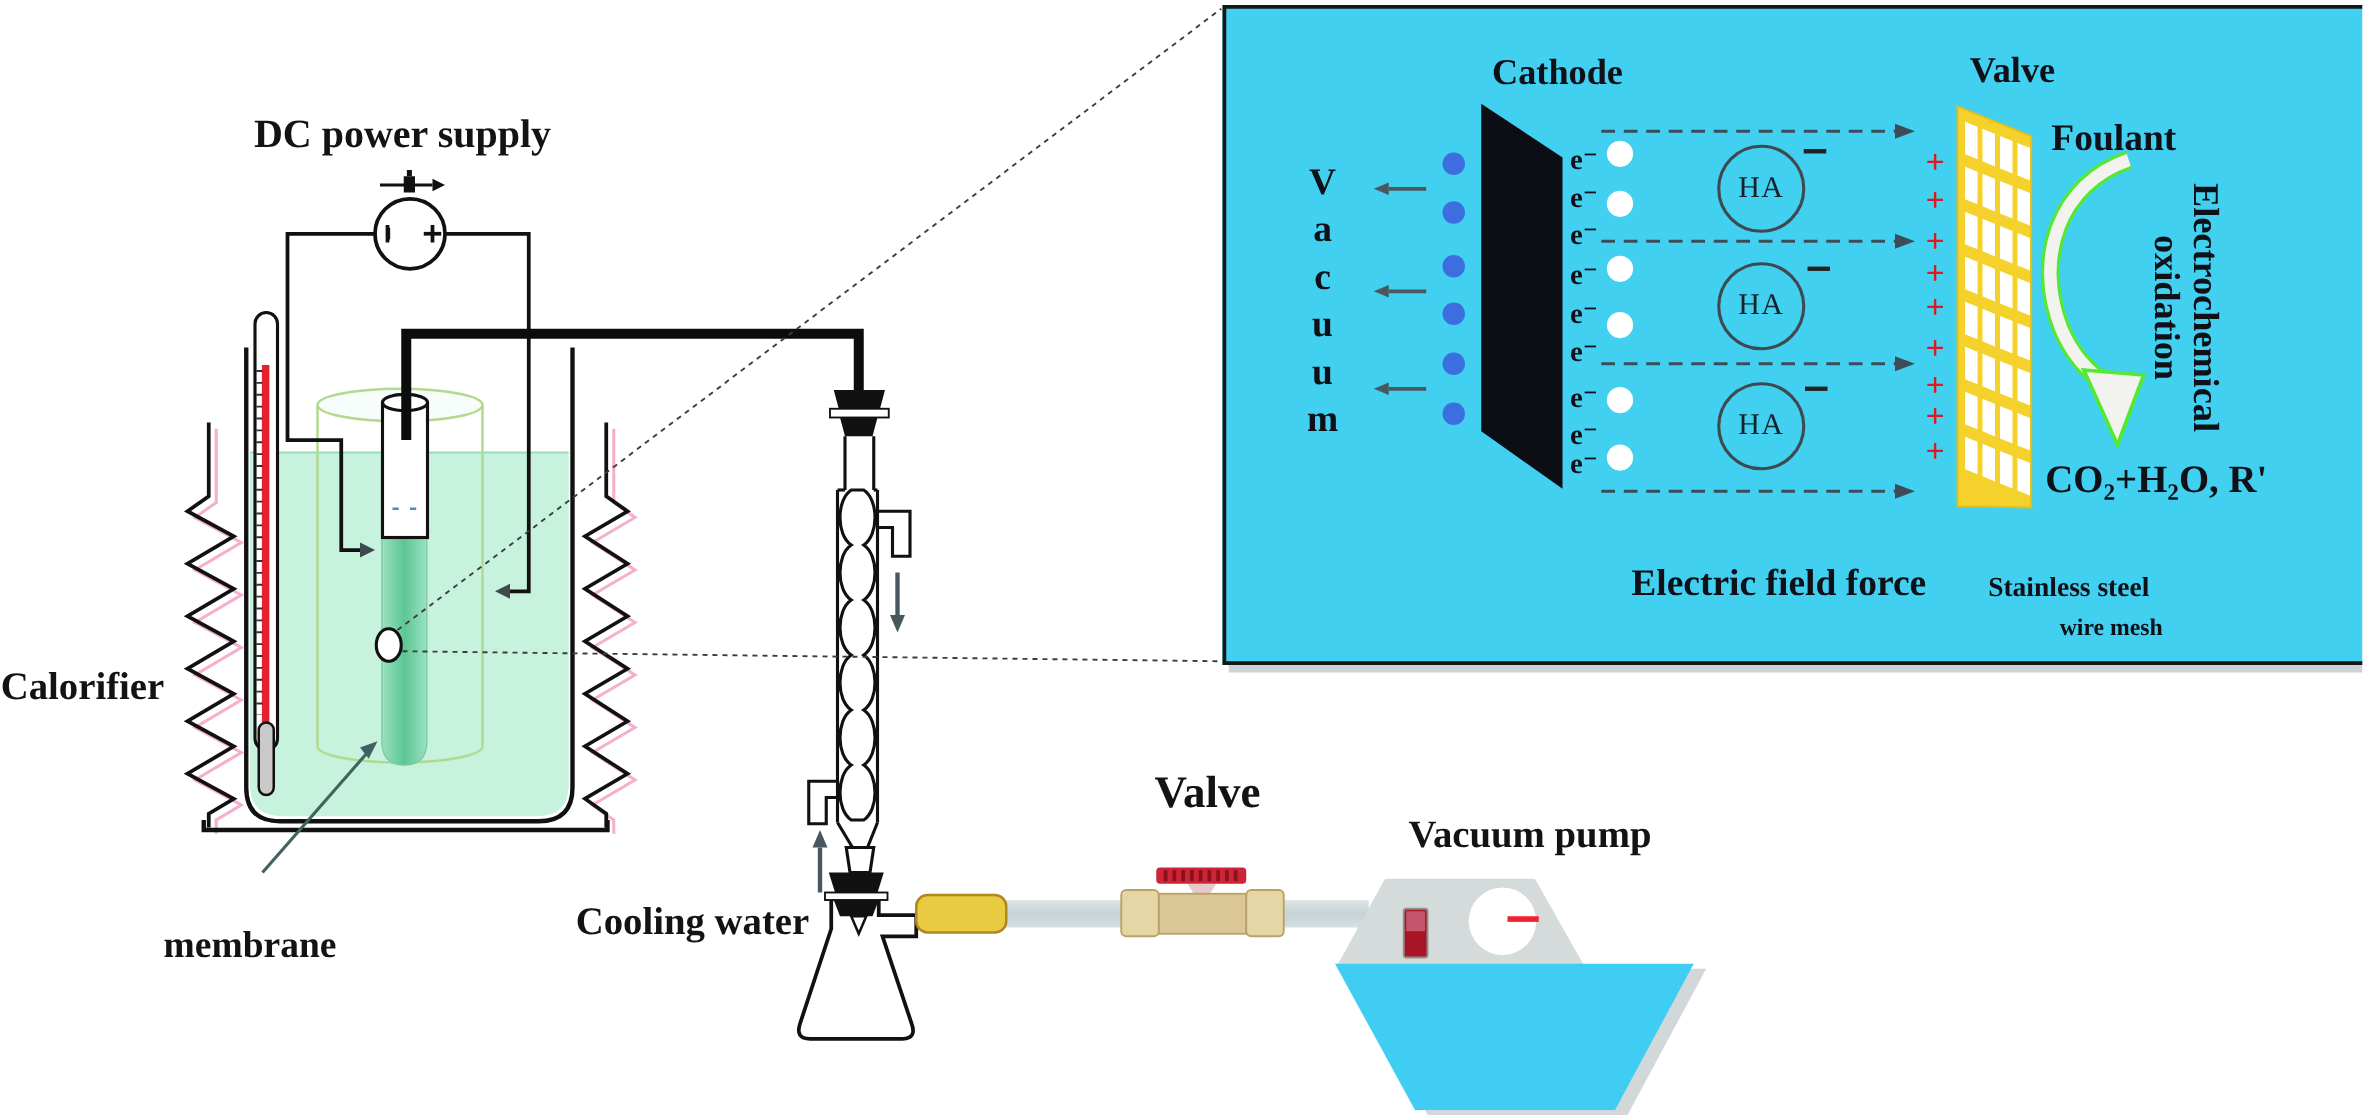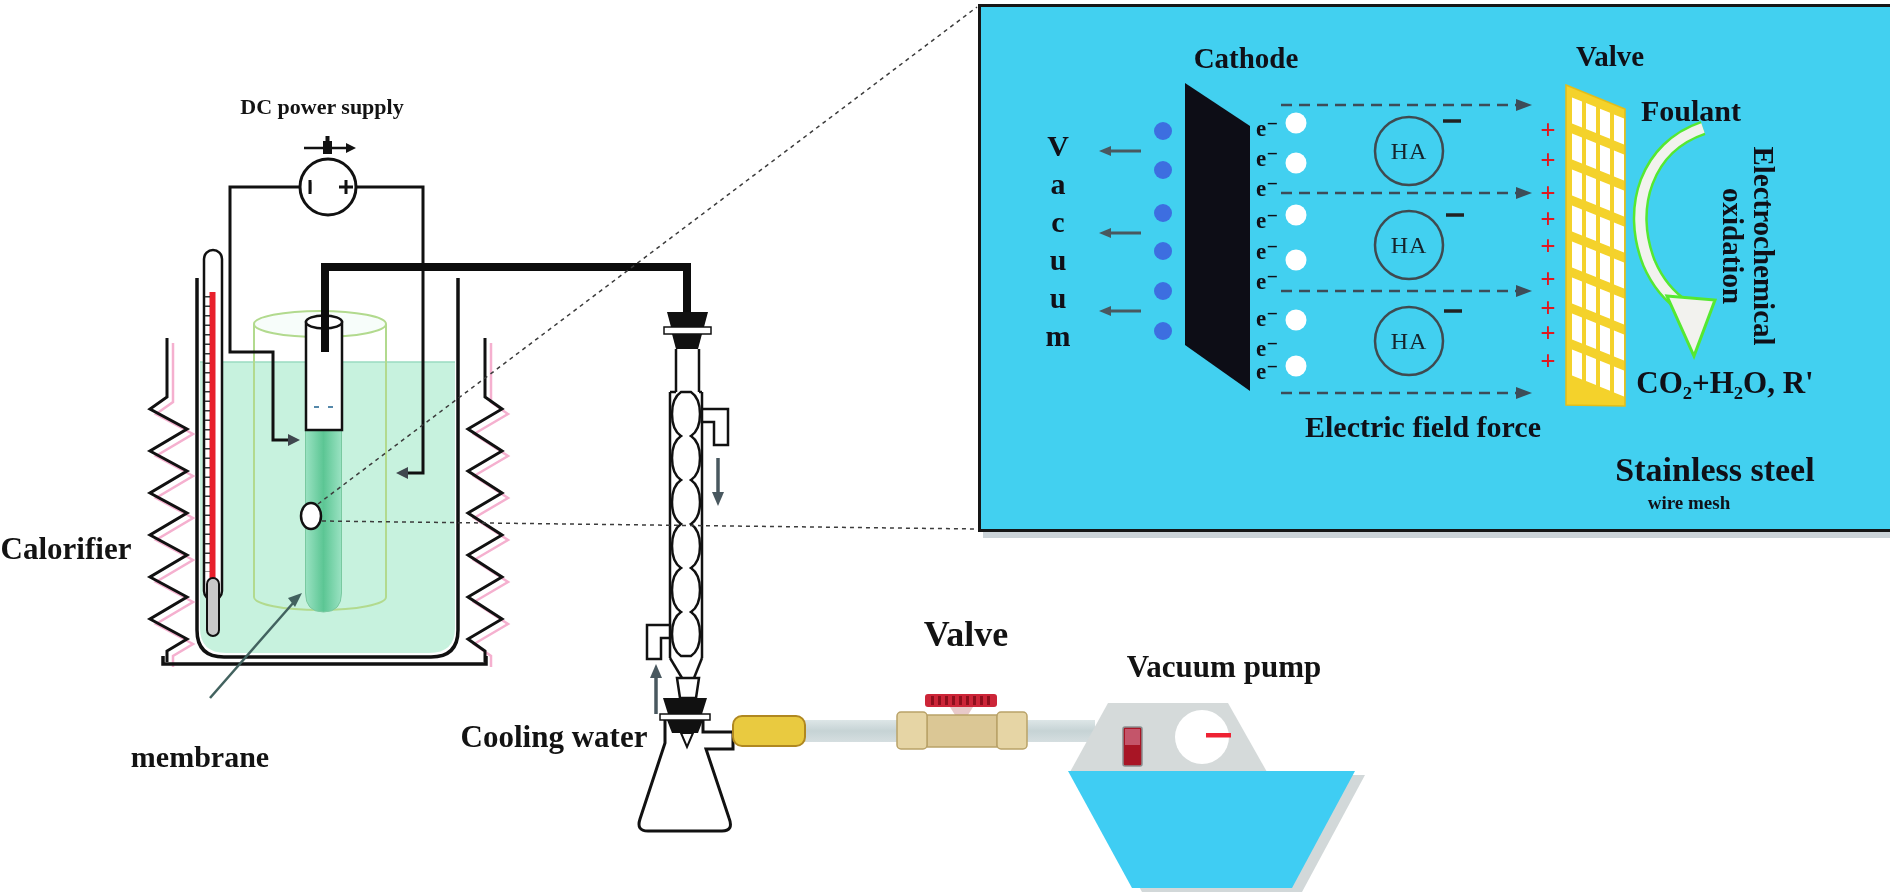--- a/index.html
+++ b/index.html
@@ -10,21 +10,21 @@
   svg{position:absolute;left:0;top:0;}
   
   #inset{position:absolute;left:978px;top:4px;width:1040px;height:528px;background:#42d0f0;
          border:3px solid #161616;box-sizing:border-box;box-shadow:5px 6px 0 rgba(185,196,203,.75);}
   #inset .lbl{color:#101018;}
   .vletter{position:absolute;transform:translate(-50%,-50%);font-weight:bold;font-size:30px;color:#101018;}
   .elabel{position:absolute;transform:translate(0,-50%);font-weight:bold;font-size:23px;color:#101018;}
   .halabel{position:absolute;transform:translate(-50%,-50%);font-size:24px;color:#15242c;font-weight:normal;letter-spacing:1px;}
   .pluslabel{position:absolute;transform:translate(-50%,-50%);font-weight:bold;font-size:27px;color:#e01820;}
   #anode-label{color:#c81d1d;}
-  #efield-label{color:#ffffff;}
+  #efield-label{color:#ffffff;margin-top:40px;}
   #eox-label{transform:translate(-50%,-50%) rotate(90deg);width:240px;}
 </style>
 </head>
 <body>
 
 <div id="canvas">
 
   <svg width="1890" height="895" viewBox="0 0 1890 895">
     <defs>
       <linearGradient id="memgrad" x1="0" y1="0" x2="1" y2="0">
@@ -159,21 +159,21 @@
       <line x1="310" y1="180" x2="310" y2="194" stroke="#111" stroke-width="3"></line>
       <line x1="339" y1="187" x2="353" y2="187" stroke="#111" stroke-width="3"></line>
       <line x1="346" y1="180" x2="346" y2="194" stroke="#111" stroke-width="3"></line>
       <line x1="304" y1="148" x2="346" y2="148" stroke="#111" stroke-width="2.5"></line>
       <polygon points="346,143 346,153 356,148" fill="#111"></polygon>
       <rect x="323" y="141" width="9" height="13" fill="#111"></rect>
       <rect x="325.5" y="136" width="4" height="5" fill="#111"></rect>
     </g>
   </svg>
 
-  <div class="lbl" style="left:322px;top:107px;font-size:22px;">DC power supply</div>
+  <div class="lbl" style="left:322px;top:107px;font-size:32px;">DC power supply</div>
   <div class="lbl" style="left:66px;top:549px;font-size:31px;text-align:center;">Calorifier</div>
   <div class="lbl" style="left:200px;top:757px;font-size:30px;">membrane</div>
   <div class="lbl" style="left:554px;top:737px;font-size:31px;">Cooling water</div>
   <div class="lbl" style="left:966px;top:634px;font-size:36px;">Valve</div>
   <div class="lbl" style="left:1224px;top:667px;font-size:31px;">Vacuum pump</div>
 
   <div id="inset">
     <svg width="902" height="522" viewBox="0 0 902 522">
       <defs>
         <clipPath id="meshclip">
@@ -313,18 +313,18 @@
     <span class="pluslabel" style="left:567px;top:326px;">+</span>
     <span class="pluslabel" style="left:567px;top:354px;">+</span>
 
     <div class="lbl" style="left:710px;top:104px;font-size:30px;">Foulant</div>
     <div class="lbl" id="eox-label" style="left:767px;top:239px;font-size:29px;">
       <span>Electrochemical</span><br>
       <span>oxidation</span>
     </div>
     <div class="lbl" style="left:744px;top:376px;font-size:31px;">CO₂+H₂O, R'</div>
     <div class="lbl" id="efield-label" style="left:442px;top:420px;font-size:30px;">Electric field force</div>
-    <div class="lbl" style="left:734px;top:463px;font-size:34px;">Stainless steel</div>
+    <div class="lbl" style="left:674px;top:463px;font-size:22px;">Stainless steel</div>
     <div class="lbl" style="left:708px;top:496px;font-size:19px;">wire mesh</div>
   </div>
 
   <span class="lbl" style="left:310px;top:187px;font-size:20px;transform:translate(-50%,-50%) rotate(90deg);">−</span>
 </div>
 
 </body></html>

